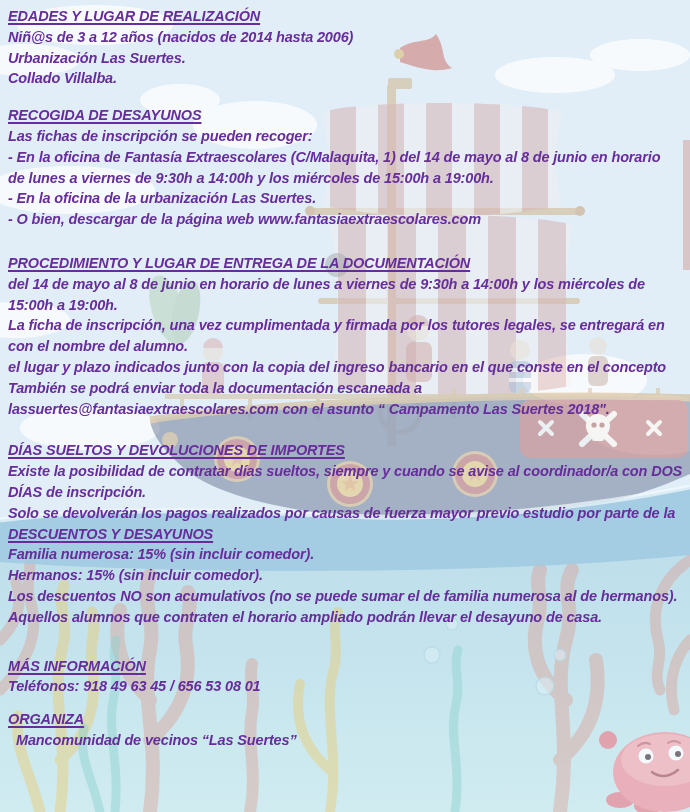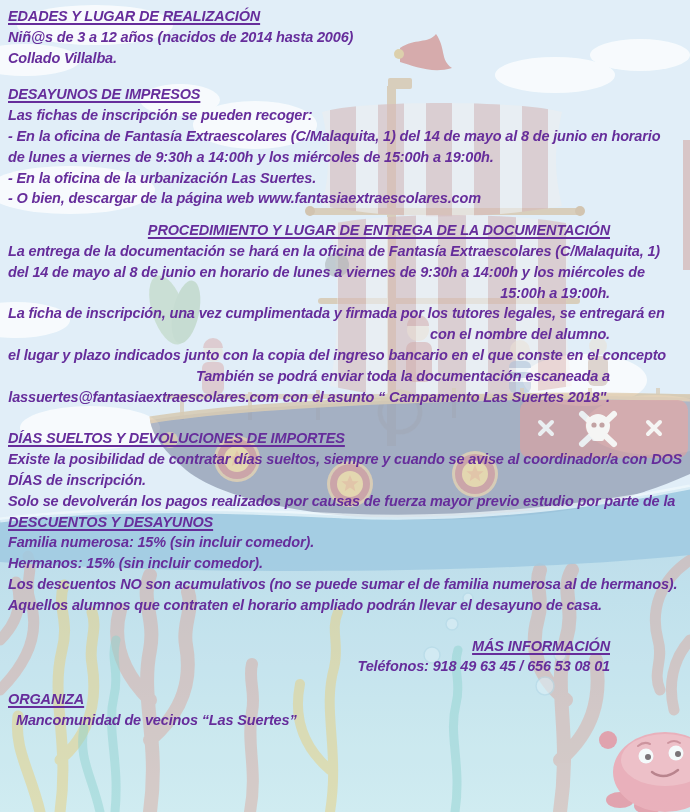--- a/index.html
+++ b/index.html
@@ -14,24 +14,24 @@
     padding:6px 2px 0 8px;box-sizing:border-box;
     font-style:italic;font-weight:bold;font-size:14.5px;line-height:20.8px;
     letter-spacing:-0.15px;color:#662d9b;
   }
   .sec h2{
     margin:0;font-size:14.5px;font-weight:bold;font-style:italic;line-height:20.8px;
     text-decoration:underline;text-decoration-thickness:1.5px;text-underline-offset:2px;
   }
   .ln{white-space:nowrap;}
   .sec:nth-child(2){margin-top:16px;}
-  .sec:nth-child(3){margin-top:11px;text-align:right;}
+  .sec:nth-child(3){margin-top:23px;}
   .sec:nth-child(4){margin-top:21px;}
   .sec:nth-child(5){}
-  .sec:nth-child(6){margin-top:20px;text-align:right;}
+  .sec:nth-child(6){margin-top:28px;}
   .sec:nth-child(7){margin-top:12px;}
   .sec:nth-child(7) .ln{padding-left:8px;}
 </style>
 </head>
 <body>
 
 <div class="page">
 
   <svg class="bg" viewBox="0 0 690 812" aria-hidden="true">
     <defs>
@@ -194,33 +194,33 @@
       <path d="M638,746 q6,-5 12,-2 M668,743 q6,-4 12,0" stroke="#c56a77" stroke-width="2" fill="none" stroke-linecap="round"></path>
     </g>
 
     <rect width="690" height="812" fill="#ffffff" opacity="0.15"></rect>
   </svg>
 
   <main class="content" id="sections">
       <section class="sec">
         <h2>EDADES Y LUGAR DE REALIZACIÓN</h2>
         <div class="ln">Niñ@s de 3 a 12 años (nacidos de 2014 hasta 2006)</div>
+        <div class="ln">Urbanización Las Suertes.</div>
         <div class="ln">Collado Villalba.</div>
       </section>
       <section class="sec">
-        <h2>DESAYUNOS DE IMPRESOS</h2>
+        <h2>RECOGIDA DE DESAYUNOS</h2>
         <div class="ln">Las fichas de inscripción se pueden recoger:</div>
         <div class="ln">- En la oficina de Fantasía Extraescolares (C/Malaquita, 1) del 14 de mayo al 8 de junio en horario</div>
         <div class="ln">de lunes a viernes de 9:30h a 14:00h y los miércoles de 15:00h a 19:00h.</div>
         <div class="ln">- En la oficina de la urbanización Las Suertes.</div>
         <div class="ln">- O bien, descargar de la página web www.fantasiaextraescolares.com</div>
       </section>
       <section class="sec">
         <h2>PROCEDIMIENTO Y LUGAR DE ENTREGA DE LA DOCUMENTACIÓN</h2>
-        <div class="ln">La entrega de la documentación se hará en la oficina de Fantasía Extraescolares (C/Malaquita, 1)</div>
         <div class="ln">del 14 de mayo al 8 de junio en horario de lunes a viernes de 9:30h a 14:00h y los miércoles de</div>
         <div class="ln">15:00h a 19:00h.</div>
         <div class="ln">La ficha de inscripción, una vez cumplimentada y firmada por los tutores legales, se entregará en</div>
         <div class="ln">con el nombre del alumno.</div>
         <div class="ln">el lugar y plazo indicados junto con la copia del ingreso bancario en el que conste en el concepto</div>
         <div class="ln">También se podrá enviar toda la documentación escaneada a</div>
         <div class="ln">lassuertes@fantasiaextraescolares.com con el asunto “ Campamento Las Suertes 2018".</div>
       </section>
       <section class="sec">
         <h2>DÍAS SUELTOS Y DEVOLUCIONES DE IMPORTES</h2>

